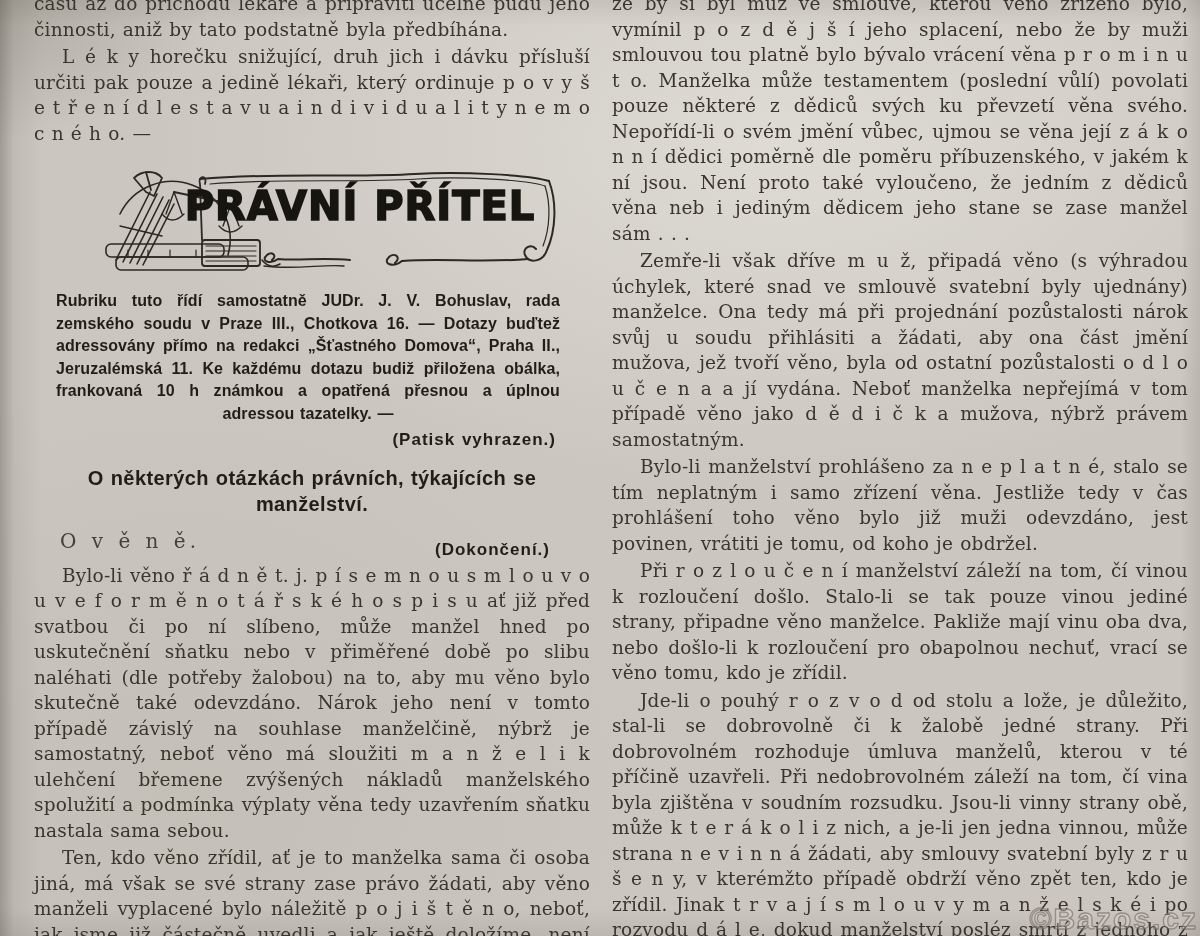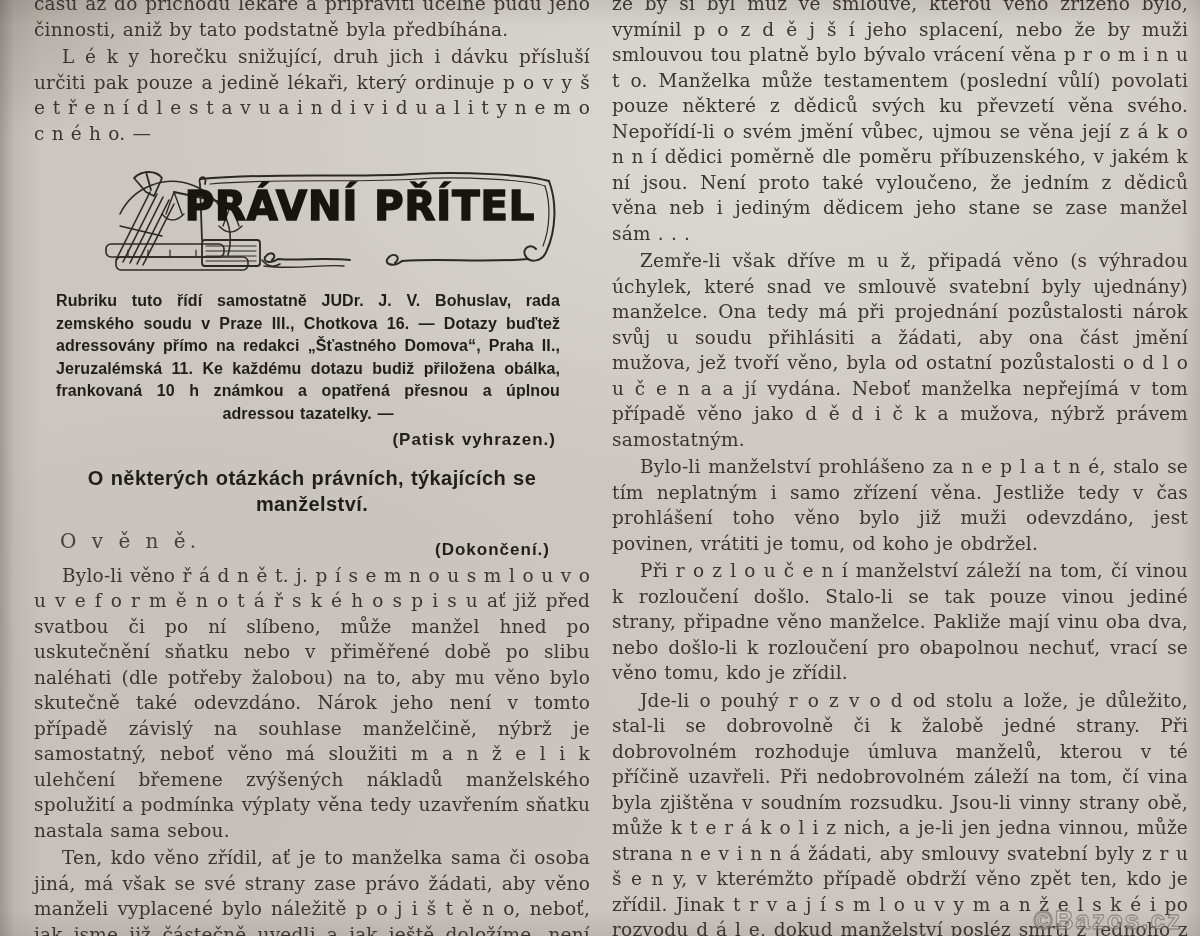--- a/index.html
+++ b/index.html
@@ -62,23 +62,23 @@
     position:absolute;left:26px;top:0;
     font-size:20px;letter-spacing:4px;color:#46423a;
   }
   .continuation{
     position:absolute;right:40px;top:8px;
     font-family:"Liberation Sans", sans-serif;font-weight:bold;
     font-size:17px;color:#211e18;letter-spacing:1px;
   }
 
   .watermark{
-    position:absolute;right:18px;bottom:0px;z-index:6;
+    position:absolute;right:2px;bottom:0px;z-index:6;
     font-family:"Liberation Sans", sans-serif;font-weight:bold;
-    font-size:26px;letter-spacing:2px;
+    font-size:30px;letter-spacing:2px;
     color:rgba(224,220,212,0.30);
     -webkit-text-stroke:1.3px rgba(108,102,92,0.60);
   }
 </style>
 </head>
 <body>
 
 <div class="edge-shade"></div>
 
 <div class="col col-left">

